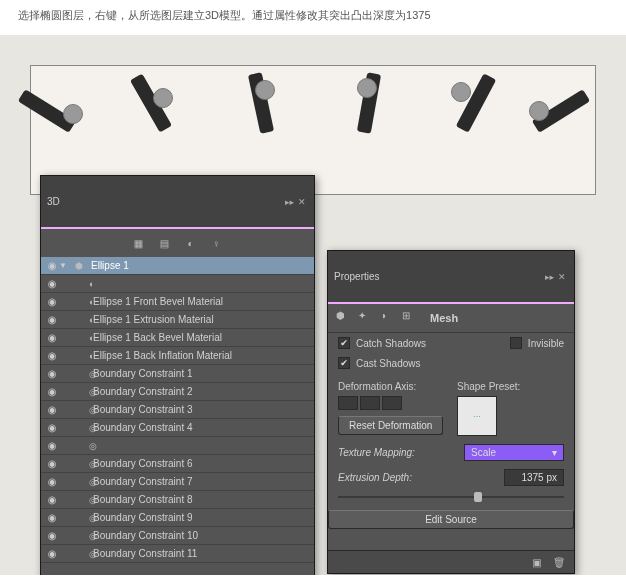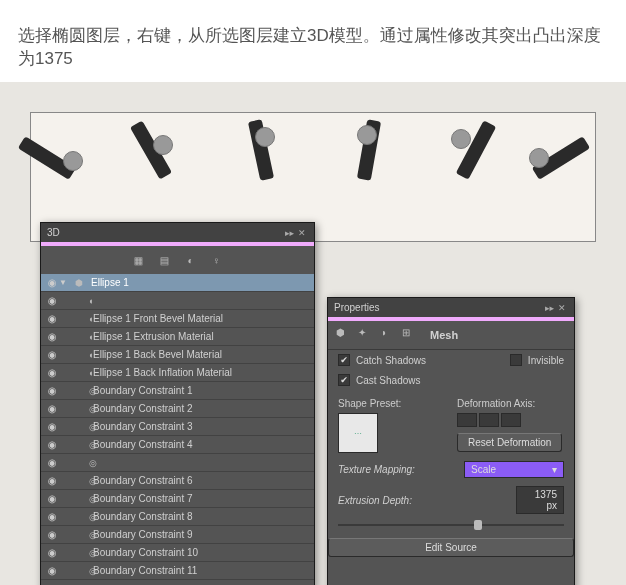--- a/index.html
+++ b/index.html
@@ -1,27 +1,27 @@
 <!DOCTYPE html>
 <html><head>
 <meta charset="utf-8">
 <style>
 * { margin: 0; padding: 0; box-sizing: border-box; }
 body { font-family: Arial, sans-serif; font-size: 11px; background: #fff; width: 626px; }
-.instruction { padding: 24px 18px 12px; color: #555; font-size: 17px; }
+.instruction { padding: 8px 18px 12px; color: #555; font-size: 11px; }
 .workspace { background: #e8e6e1; padding: 18px; position: relative; height: 540px; }
 .canvas-bg { position: absolute; top: 30px; left: 30px; right: 30px; height: 130px; background: #f5f2ed; border: 1px solid #888; }
 .bar { position: absolute; background: #2a2a2a; border-radius: 3px; }
 .circle { position: absolute; width: 20px; height: 20px; background: #999; border-radius: 50%; border: 1px solid #777; }
 
 .panel { position: absolute; background: #545454; border: 1px solid #1a1a1a; color: #d0d0d0; font-size: 10px; box-shadow: 2px 2px 8px rgba(0,0,0,0.4); }
 .panel-3d { top: 140px; left: 40px; width: 275px; height: 430px; }
 .panel-props { top: 215px; left: 327px; width: 248px; height: 324px; }
 
-.panel-header { background: #424242; padding: 4px 6px; display: flex; align-items: center; justify-content: space-between; border-bottom: 4px solid #f0abfc; }
+.panel-header { background: #424242; padding: 20px 6px; display: flex; align-items: center; justify-content: space-between; border-bottom: 2px solid #f0abfc; }
 .panel-title { font-size: 10px; }
 .header-icons { display: flex; gap: 3px; }
 .hicon { width: 10px; height: 10px; color: #aaa; font-size: 9px; cursor: pointer; }
 
 .toolbar { display: flex; gap: 10px; padding: 6px 8px; justify-content: center; }
 .tb-icon { width: 16px; height: 16px; color: #bbb; display: flex; align-items: center; justify-content: center; cursor: pointer; }
 
 .layer-list { overflow: hidden; }
 .layer-row { display: flex; align-items: center; height: 18px; border-bottom: 1px solid #424242; padding-left: 4px; }
 .layer-row.selected { background: #7d98b0; color: #fff; }
@@ -47,21 +47,21 @@
 .col { flex: 1; }
 .preset-box { width: 40px; height: 40px; background: #e8e8e8; border: 1px solid #2a2a2a; margin: 2px 0; display:flex; align-items:center; justify-content:center; color:#5a8; font-size:8px; }
 .axis-icons { display: flex; gap: 2px; margin: 2px 0 6px; }
 .axis-i { width: 20px; height: 14px; background: #3a3a3a; border: 1px solid #2a2a2a; }
 .btn { background: #5c5c5c; border: 1px solid #2a2a2a; border-top-color: #777; padding: 3px 10px; font-size: 10px; color: #ddd; border-radius: 3px; cursor: pointer; display: inline-block; text-align: center; }
 .btn-wide { display: block; margin: 8px auto; padding: 3px 24px; }
 
 .field-row { display: flex; align-items: center; padding: 4px 10px; gap: 8px; }
 .field-label { flex: 1; font-size: 10px; font-style: italic; }
 .select { background: #8b5cf6; border: 1px solid #2a2a2a; padding: 2px 6px; width: 100px; font-size: 10px; color: #ddd; display: flex; justify-content: space-between; align-items: center; }
-.num-field { background: #3a3a3a; border: 1px solid #2a2a2a; padding: 2px 6px; width: 48px; font-size: 10px; color: #ddd; text-align: right; }
+.num-field { background: #3a3a3a; border: 1px solid #2a2a2a; padding: 2px 6px; width: 60px; font-size: 10px; color: #ddd; text-align: right; }
 .slider { height: 10px; margin: 2px 10px 6px; position: relative; }
 .slider-track { position: absolute; top: 4px; left: 0; right: 0; height: 2px; background: #3a3a3a; }
 .slider-thumb { position: absolute; top: 0; left: 60%; width: 8px; height: 10px; background: #bbb; border-radius: 2px; }
 
 .props-footer { position: absolute; bottom: 0; left: 0; right: 0; display: flex; justify-content: flex-end; gap: 8px; padding: 4px 8px; background: #4a4a4a; border-top: 1px solid #2a2a2a; }
 </style>
 </head>
 <body>
 
 <div class="instruction">选择椭圆图层，右键，从所选图层建立3D模型。通过属性修改其突出凸出深度为1375</div>
@@ -239,32 +239,32 @@
         <span>Invisible</span>
       </div>
     </div>
     <div class="chk-row">
       <span class="chk">✔</span>
       <span>Cast Shadows</span>
     </div>
 
     <div class="two-col">
       <div class="col">
-        <div class="section-label" style="padding-left:0">Shape Preset:</div>
-        <div class="preset-box">⋯</div>
-      </div>
-      <div class="col">
         <div class="section-label" style="padding-left:0">Deformation Axis:</div>
         <div class="axis-icons">
           <span class="axis-i"></span>
           <span class="axis-i"></span>
           <span class="axis-i"></span>
         </div>
         <span class="btn">Reset Deformation</span>
       </div>
+      <div class="col">
+        <div class="section-label" style="padding-left:0">Shape Preset:</div>
+        <div class="preset-box">⋯</div>
+      </div>
     </div>
 
     <div class="field-row">
       <span class="field-label">Texture Mapping:</span>
       <div class="select">
         <span>Scale</span>
         <span>▾</span>
       </div>
     </div>
 

